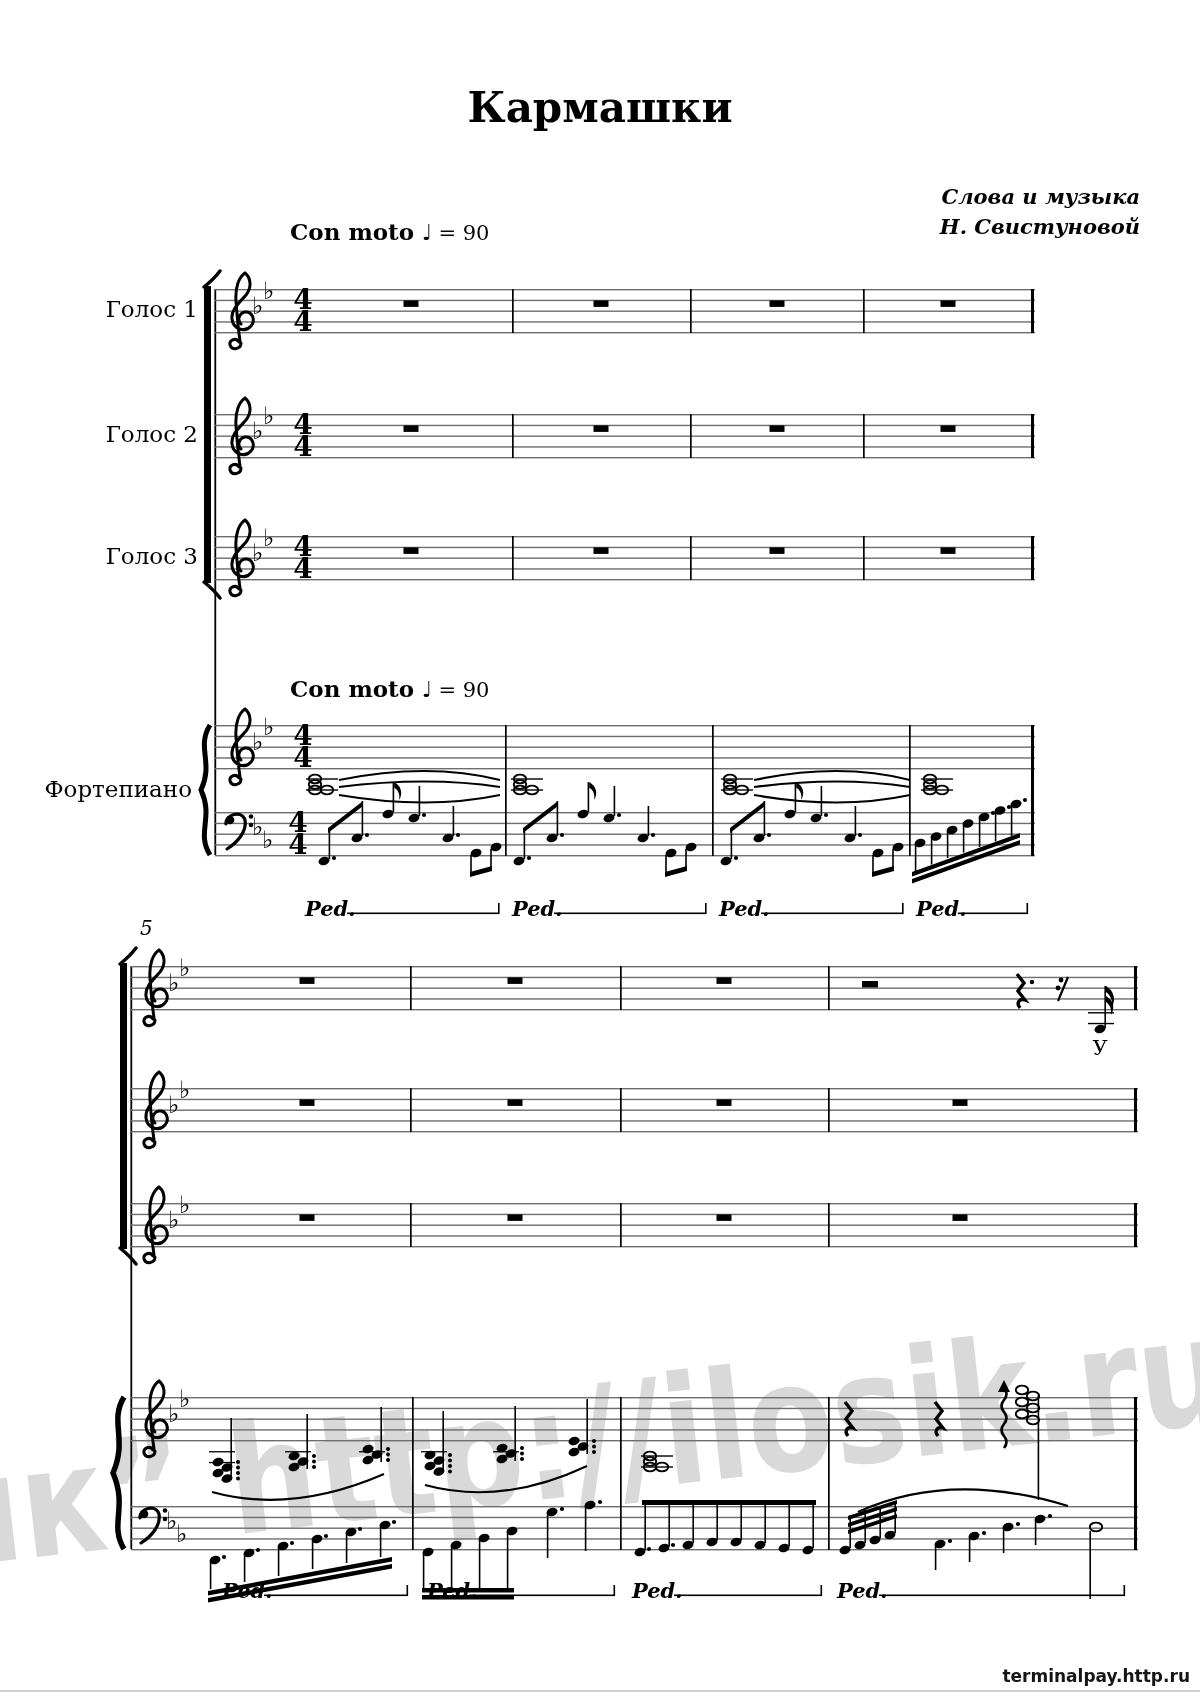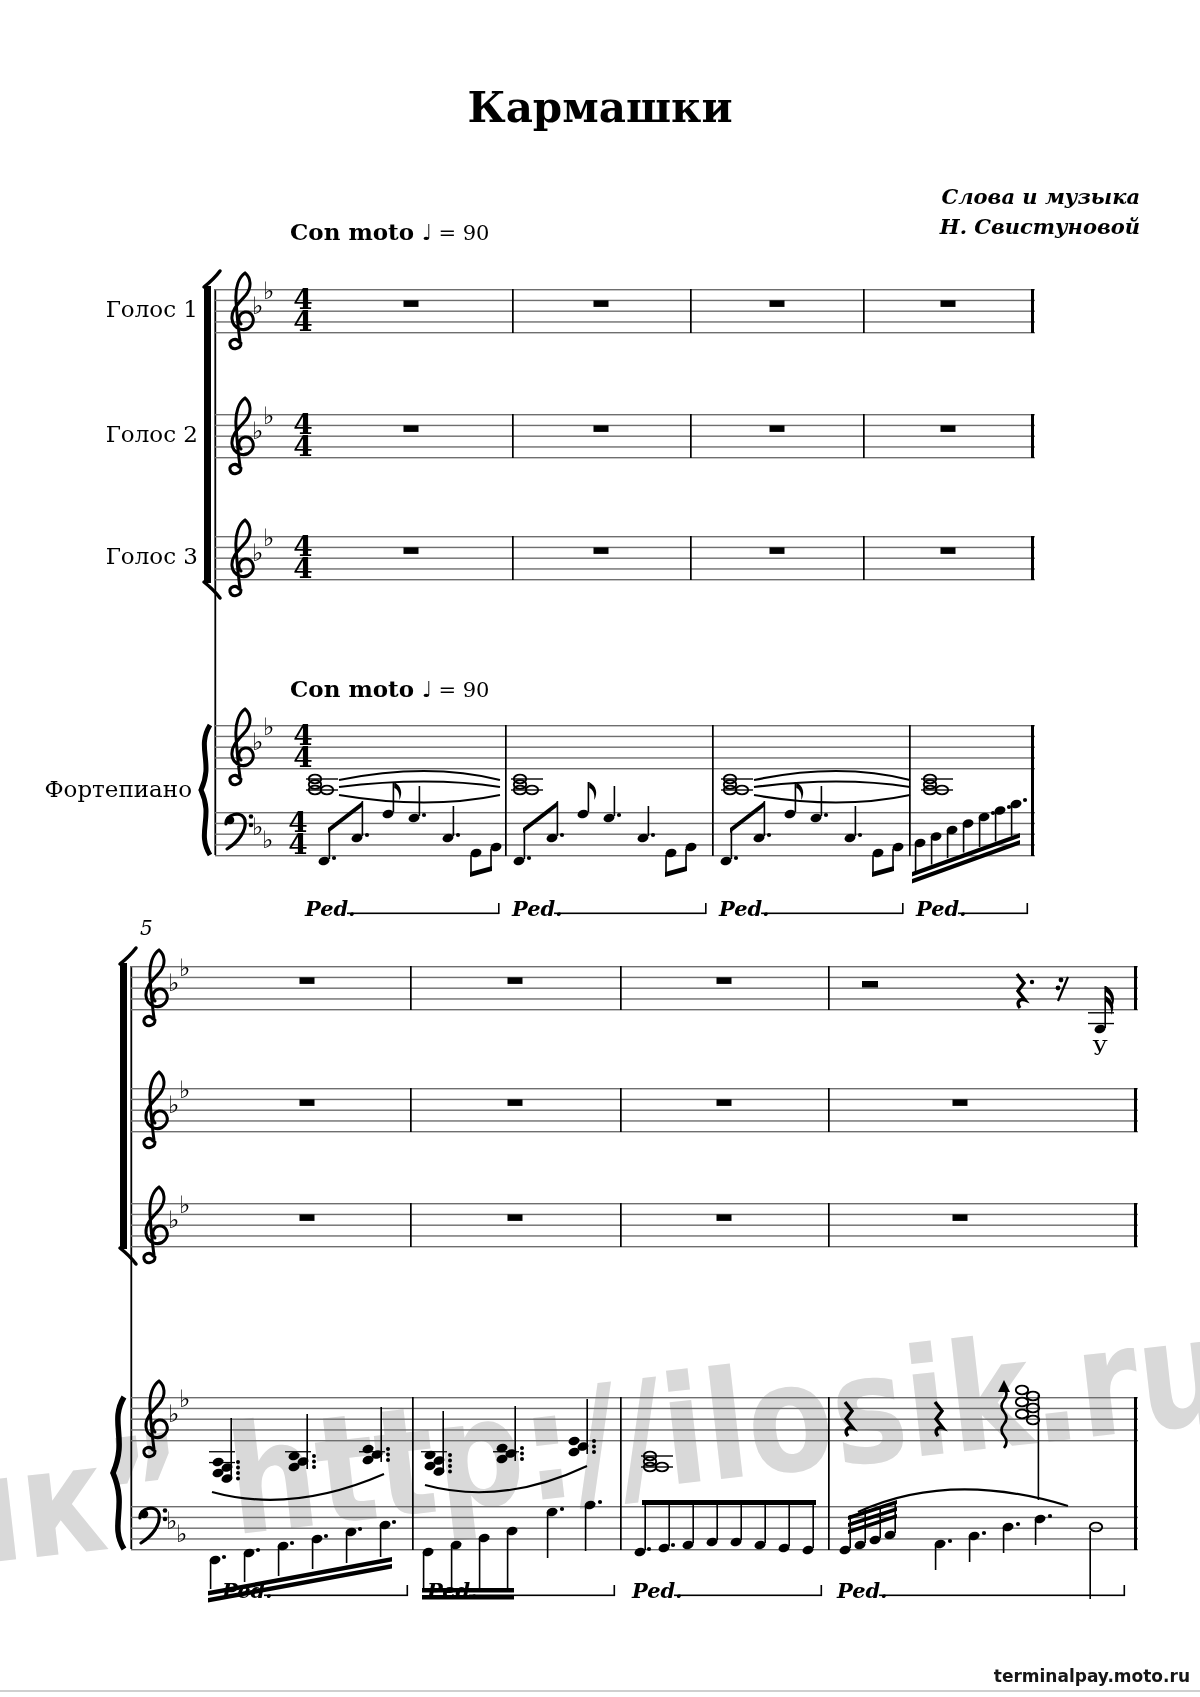--- a/index.html
+++ b/index.html
@@ -527,15 +527,15 @@
         <rect x="613.5" y="1585" width="1.6" height="11"></rect>
   <text class="ped" x="632" y="1598">Ped.</text>
   <rect x="674" y="1594.5" width="148" height="1.6"></rect>
         <rect x="820.5" y="1585" width="1.6" height="11"></rect>
   <text class="ped" x="837" y="1598">Ped.</text>
   <rect x="879" y="1594.5" width="246" height="1.6"></rect>
         <rect x="1123.5" y="1585" width="1.6" height="11"></rect>
 </g>
 </svg>
 
-<div class="footer-site">terminalpay.moto.ru</div>
+<div class="footer-site">terminalpay.http.ru</div>
 <div class="footer-rule"></div>
 </div>
 
 </body></html>

